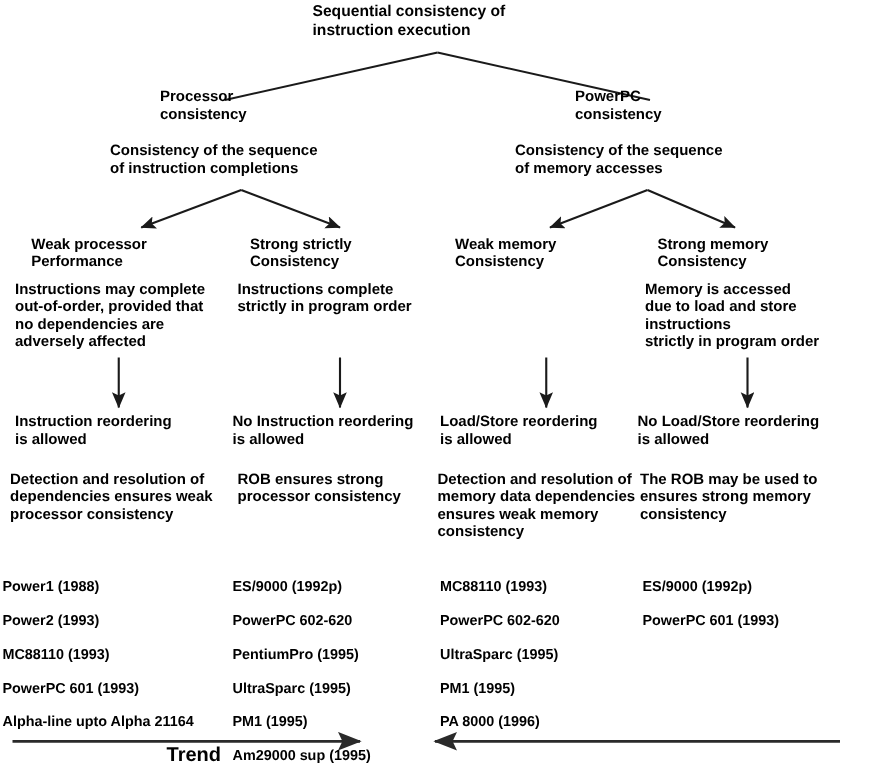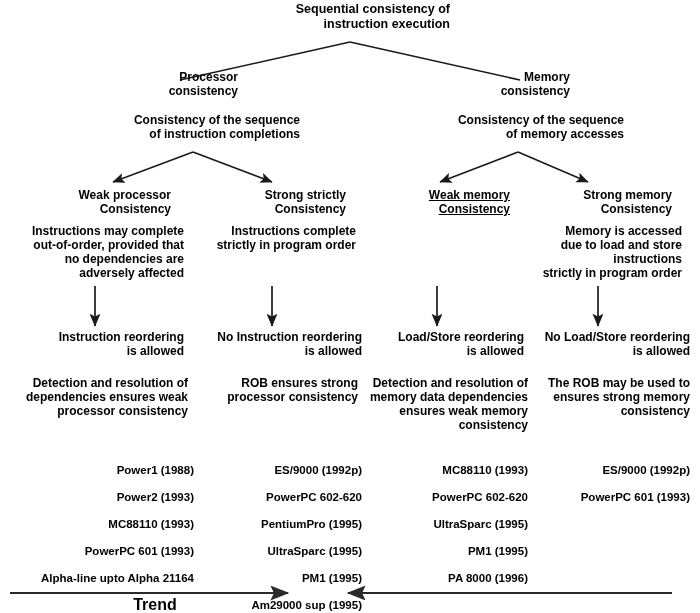--- a/index.html
+++ b/index.html
@@ -24,21 +24,21 @@
   svg.lines {
     position: absolute;
     left: 0;
     top: 0;
     width: 700px;
     height: 613px;
     pointer-events: none;
   }
   .node {
     position: absolute;
-    text-align: right;
+    text-align: left;
     font-weight: bold;
     line-height: 1.18;
     white-space: pre-line;
   }
   .t13 { font-size: 12.5px; }
   .t12 { font-size: 12px; }
   .t115 { font-size: 11.5px; }
   .trend-label {
     position: absolute;
     text-align: center;
@@ -89,33 +89,33 @@
     <g>
       <path d="M672,593 L348,593" fill="none" stroke="#2a2a2a" stroke-width="2.2" marker-end="url(#arrowbig)"></path>
     </g>
   </svg>
 
   <div class="node t13" style="left:250px; top:2px; width:200px;">Sequential consistency of
 instruction execution</div>
 
   <div class="node t12" style="left:128px; top:70px; width:110px;">Processor
 consistency</div>
-  <div class="node t12" style="left:460px; top:70px; width:110px;">Memory
+  <div class="node t12" style="left:460px; top:70px; width:110px;">PowerPC
 consistency</div>
 
   <div class="node t12" style="left:88px; top:113px; width:212px;">Consistency of the sequence
 of instruction completions</div>
   <div class="node t12" style="left:412px; top:113px; width:212px;">Consistency of the sequence
 of memory accesses</div>
 
   <div class="node t12" style="left:25px; top:188px; width:146px;">Weak processor
-Consistency</div>
+Performance</div>
   <div class="node t12" style="left:200px; top:188px; width:146px;">Strong strictly
 Consistency</div>
-  <div class="node t12" style="left:364px; top:188px; width:146px;text-decoration:underline;">Weak memory
+  <div class="node t12" style="left:364px; top:188px; width:146px;">Weak memory
 Consistency</div>
   <div class="node t12" style="left:526px; top:188px; width:146px;">Strong memory
 Consistency</div>
 
   <div class="node t12" style="left:12px; top:224px; width:172px;">Instructions may complete
 out-of-order, provided that
 no dependencies are
 adversely affected</div>
   <div class="node t12" style="left:190px; top:224px; width:166px;">Instructions complete
 strictly in program order</div>

